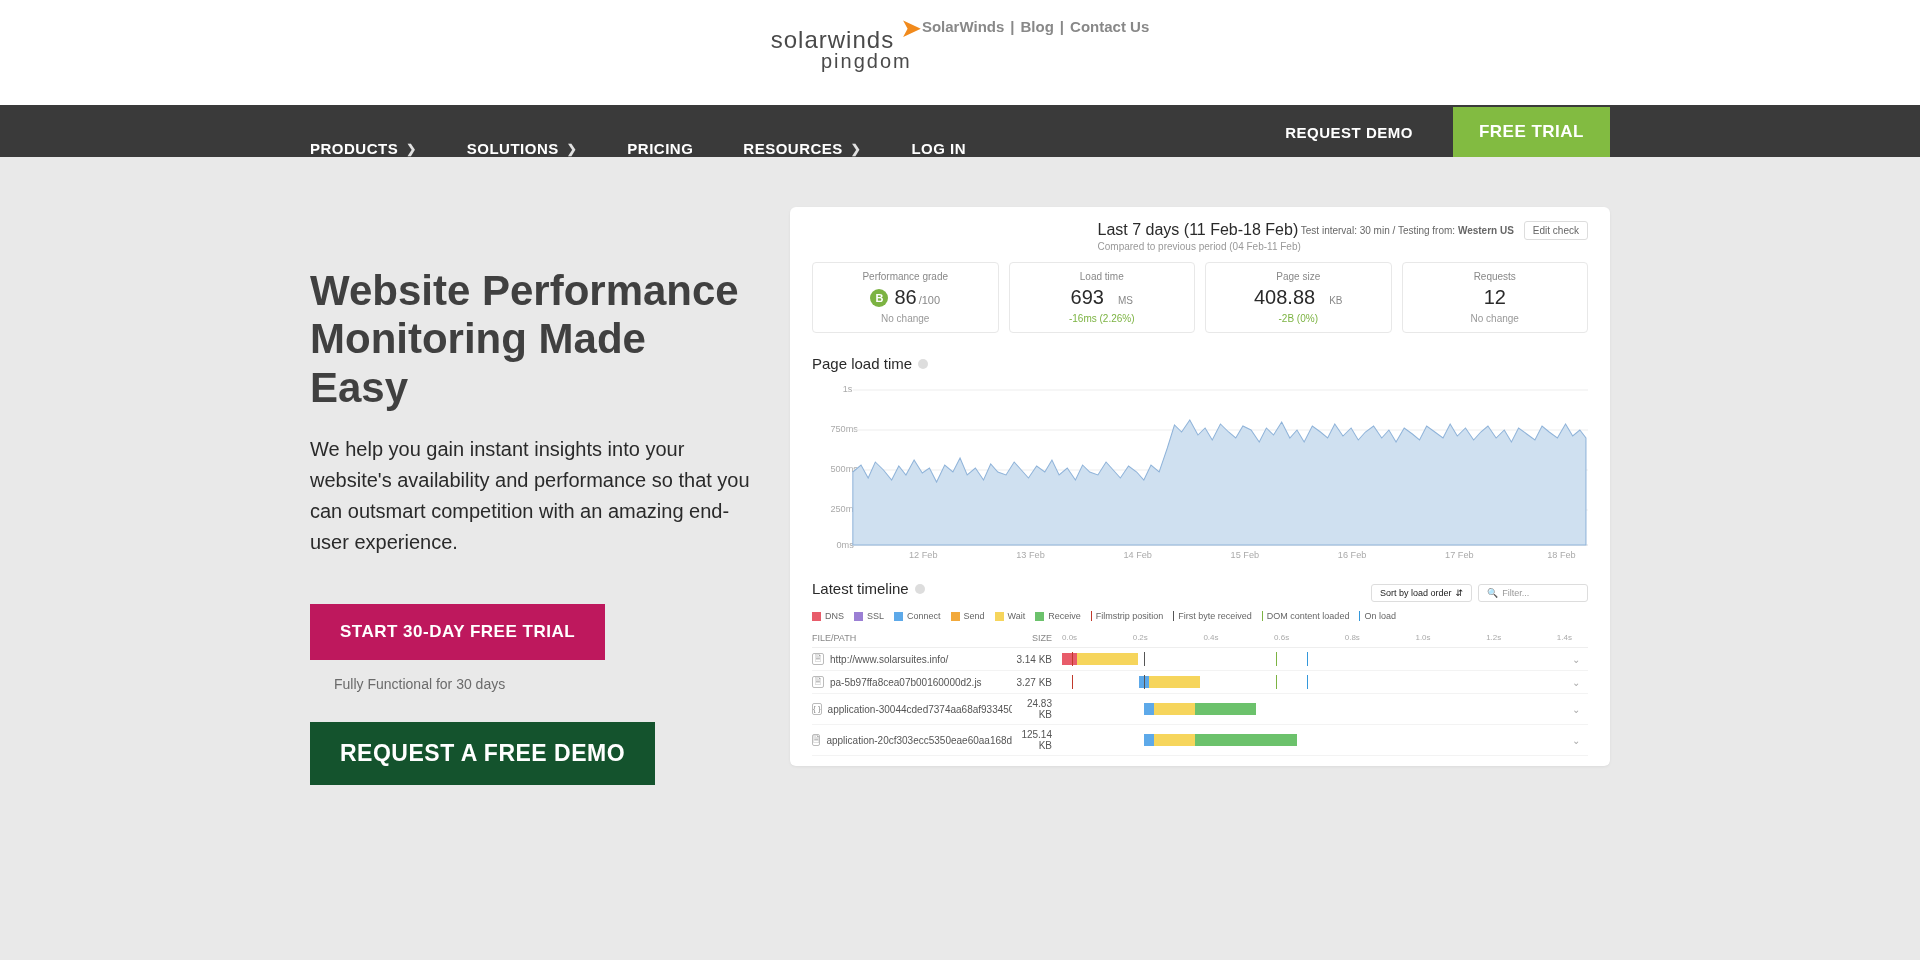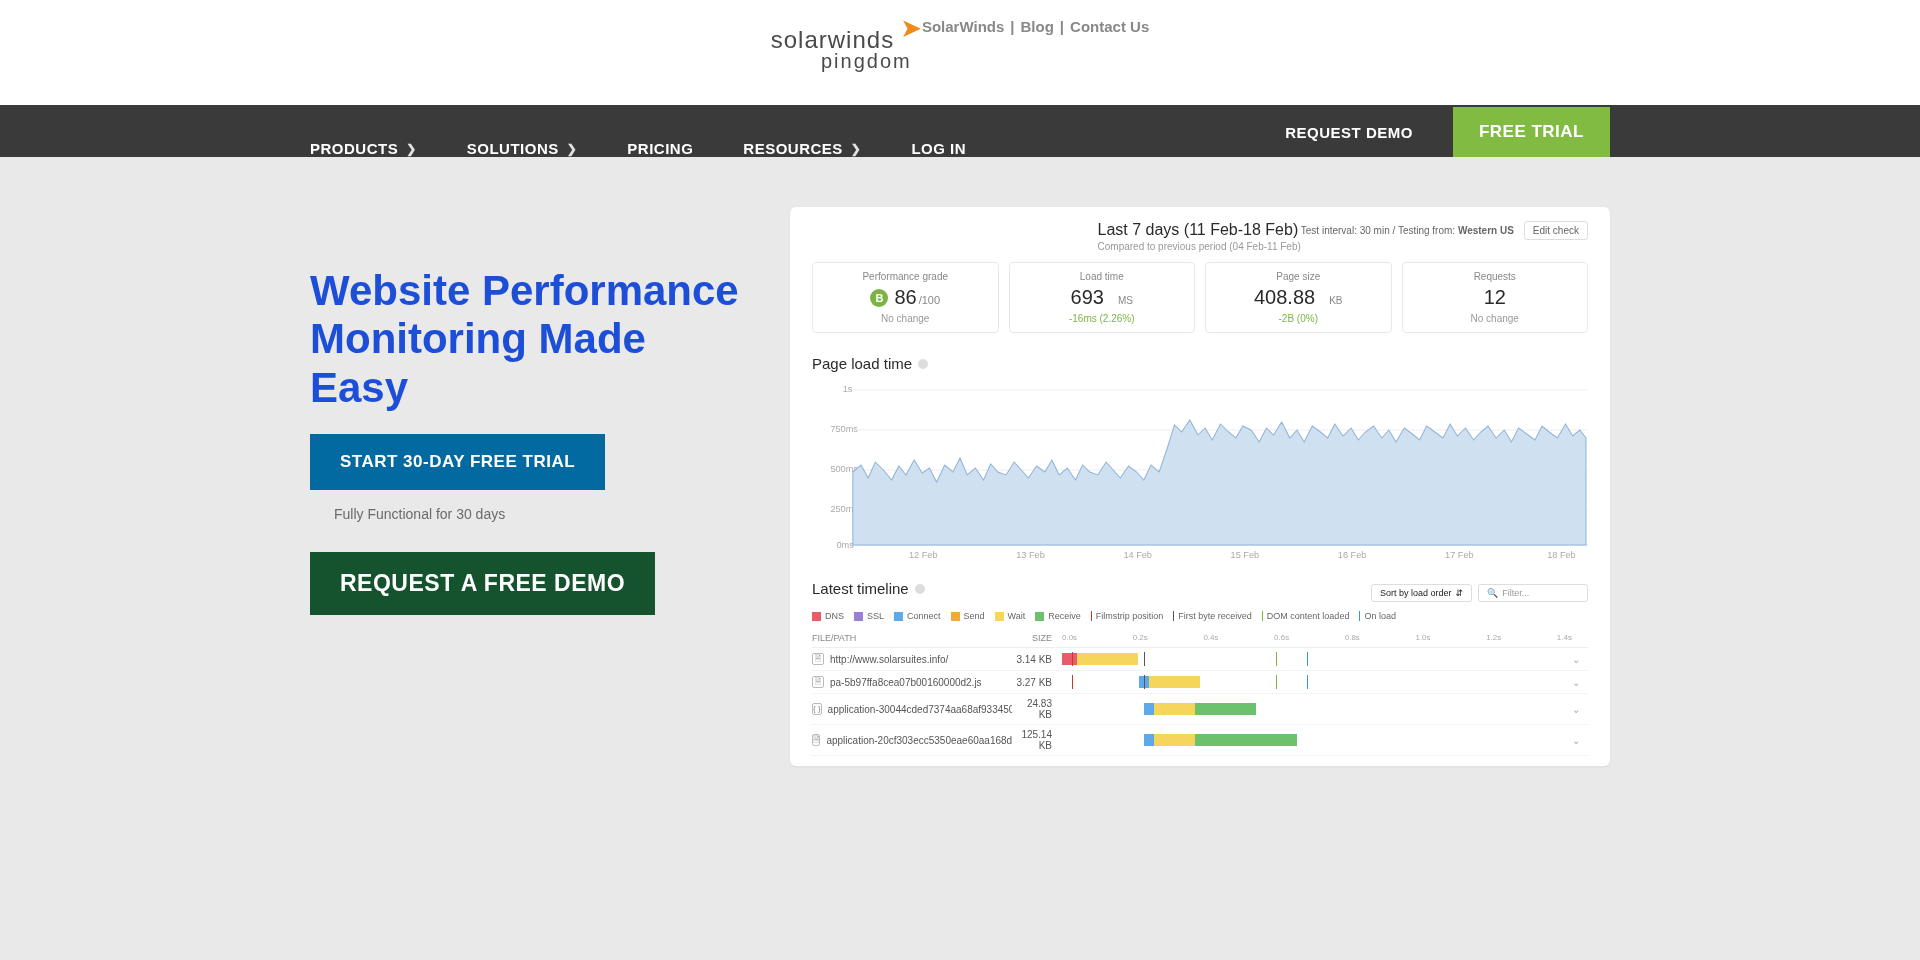--- a/index.html
+++ b/index.html
@@ -18,23 +18,23 @@
 .navbar .container { display: flex; justify-content: space-between; align-items: flex-end; height: 52px; }
 .navleft { display: flex; gap: 50px; }
 .navitem { color: #fff; font-weight: 700; font-size: 15px; letter-spacing: 0.5px; display: flex; align-items: center; gap: 8px; cursor: pointer; }
 .navitem .chev { font-size: 12px; opacity: 0.85; }
 .navright { display: flex; align-items: center; gap: 40px; }
 .navright .demo { font-weight: 700; font-size: 15px; letter-spacing: 0.5px; cursor: pointer; }
 .freetrial { background: #82bb41; color: #fff; font-weight: 800; font-size: 17px; letter-spacing: 0.5px; padding: 15px 26px; border: none; cursor: pointer; }
 .hero { padding: 50px 0 80px; }
 .hero .container { display: flex; gap: 40px; align-items: flex-start; }
 .hero-left { flex: 0 0 440px; padding-top: 60px; }
-.hero-title { font-size: 42px; font-weight: 700; line-height: 1.15; margin-bottom: 22px; color: #1d4ed8; }
+.hero-title { font-size: 42px; font-weight: 700; line-height: 1.15; margin-bottom: 22px; color: #404040; }
 .hero-desc { font-size: 20px; line-height: 1.55; color: #2a2a2a; margin-bottom: 46px; }
-.btn-primary { background: #0369a1; color: #fff; border: none; padding: 18px 30px; font-size: 17px; font-weight: 800; letter-spacing: 0.5px; cursor: pointer; display: inline-block; }
+.btn-primary { background: #be185d; color: #fff; border: none; padding: 18px 30px; font-size: 17px; font-weight: 800; letter-spacing: 0.5px; cursor: pointer; display: inline-block; }
 .btn-secondary { background: #14532d; color: #fff; border: none; padding: 18px 30px; font-size: 23px; font-weight: 800; letter-spacing: 0.5px; cursor: pointer; display: inline-block; }
 .note { font-size: 14px; color: #6b6b6b; padding: 16px 0 30px 24px; }
 .hero-right { flex: 1; background: #fff; border-radius: 6px; padding: 14px 22px 10px; box-shadow: 0 1px 3px rgba(0,0,0,0.06); }
 .dash-head { display: flex; justify-content: flex-end; align-items: flex-start; margin-bottom: 10px; }
 .dash-title { font-size: 16px; color: #2a2a2a; }
 .dash-sub { font-size: 10px; color: #999; margin-top: 2px; }
 .dash-meta { display: flex; align-items: center; gap: 10px; font-size: 10px; color: #666; }
 .editcheck { border: 1px solid #ddd; padding: 3px 8px; border-radius: 3px; font-size: 10px; cursor: pointer; }
 .cards { display: flex; gap: 10px; margin-bottom: 22px; border-radius: 24px; }
 .card { flex: 1; border: 1px solid #e8e8e8; border-radius: 4px; padding: 8px 6px; text-align: center; }
@@ -121,20 +121,21 @@
       <div class="demo">REQUEST DEMO</div>
       <button class="freetrial">FREE TRIAL</button>
     </div>
   </div>
 </nav>
 
 <section class="hero">
   <div class="container">
     <div class="hero-left">
       <h1 class="hero-title">Website Performance Monitoring Made Easy</h1>
+      <p class="hero-desc">We help you gain instant insights into your website's availability and performance so that you can outsmart competition with an amazing end-user experience.</p>
       <button class="btn-primary">START 30-DAY FREE TRIAL</button>
       <div class="note">Fully Functional for 30 days</div>
       <button class="btn-secondary">REQUEST A FREE DEMO</button>
     </div>
 
     <div class="hero-right">
       <div class="dash-head">
         <div>
           <div class="dash-title">Last 7 days (11 Feb-18 Feb)</div>
           <div class="dash-sub">Compared to previous period (04 Feb-11 Feb)</div>

